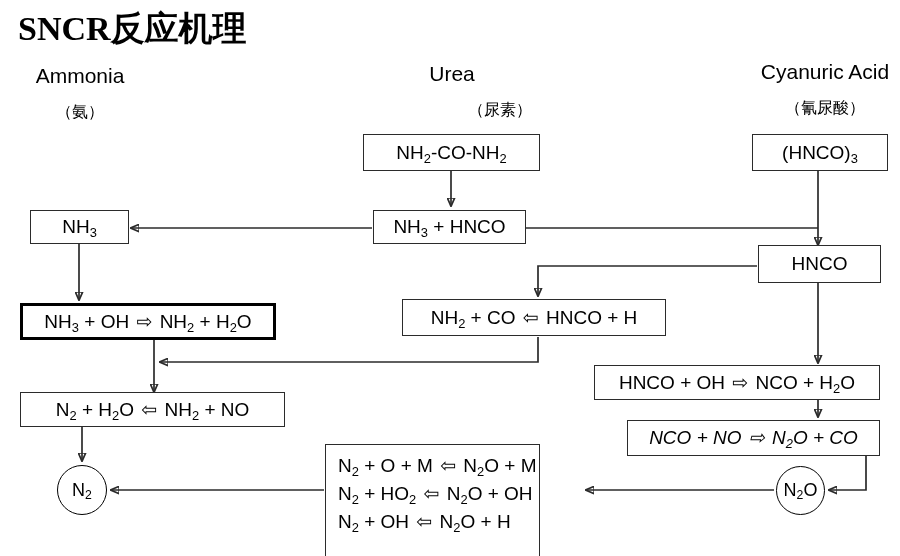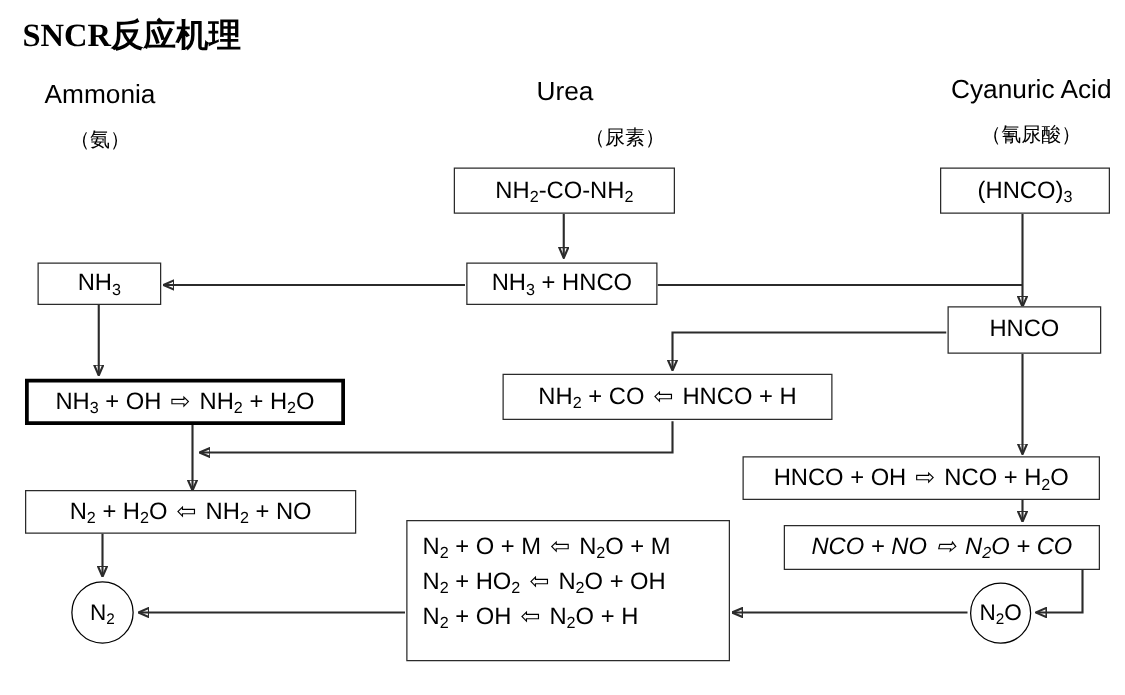--- a/index.html
+++ b/index.html
@@ -7,21 +7,21 @@
     width:900px;height:556px;position:relative;overflow:hidden;
     font-family:"Liberation Sans", sans-serif;
     color:#000000;
   }
   #stage{position:absolute;left:0;top:0;width:900px;height:556px;}
 
   .title{
     position:absolute;
     font-family:"Liberation Serif", serif;
     font-weight:bold;
-    font-size:26px;
+    font-size:34px;
     line-height:34px;
     letter-spacing:0px;
     white-space:nowrap;
   }
   .hdr{
     position:absolute;
     font-size:21px;
     white-space:nowrap;
     text-align:center;
   }
@@ -164,21 +164,21 @@
   </div>
 
   <div class="box" style="left:627px;top:420px;width:253px;height:36px;font-style:italic;">
     <span>NCO + NO <span class="harr">⇨</span> N<sub>2</sub>O + CO</span>
   </div>
 
   <div class="box" style="left:20px;top:392px;width:265px;height:35px;">
     <span>N<sub>2</sub> + H<sub>2</sub>O <span class="harr">⇦</span> NH<sub>2</sub> + NO</span>
   </div>
 
-  <div class="box multiline" style="left:325px;top:416px;width:259px;height:113px;">
+  <div class="box multiline" style="left:325px;top:444px;width:215px;height:113px;">
     <span class="rx">N<sub>2</sub> + O + M <span class="harr">⇦</span> N<sub>2</sub>O + M</span>
     <span class="rx">N<sub>2</sub> + HO<sub>2</sub> <span class="harr">⇦</span> N<sub>2</sub>O + OH</span>
     <span class="rx">N<sub>2</sub> + OH <span class="harr">⇦</span> N<sub>2</sub>O + H</span>
   </div>
 
   <div class="node" style="left:57px;top:465px;width:50px;height:50px;">
     <span>N<sub>2</sub></span>
   </div>
 
   <div class="node" style="left:776px;top:466px;width:49px;height:49px;">

